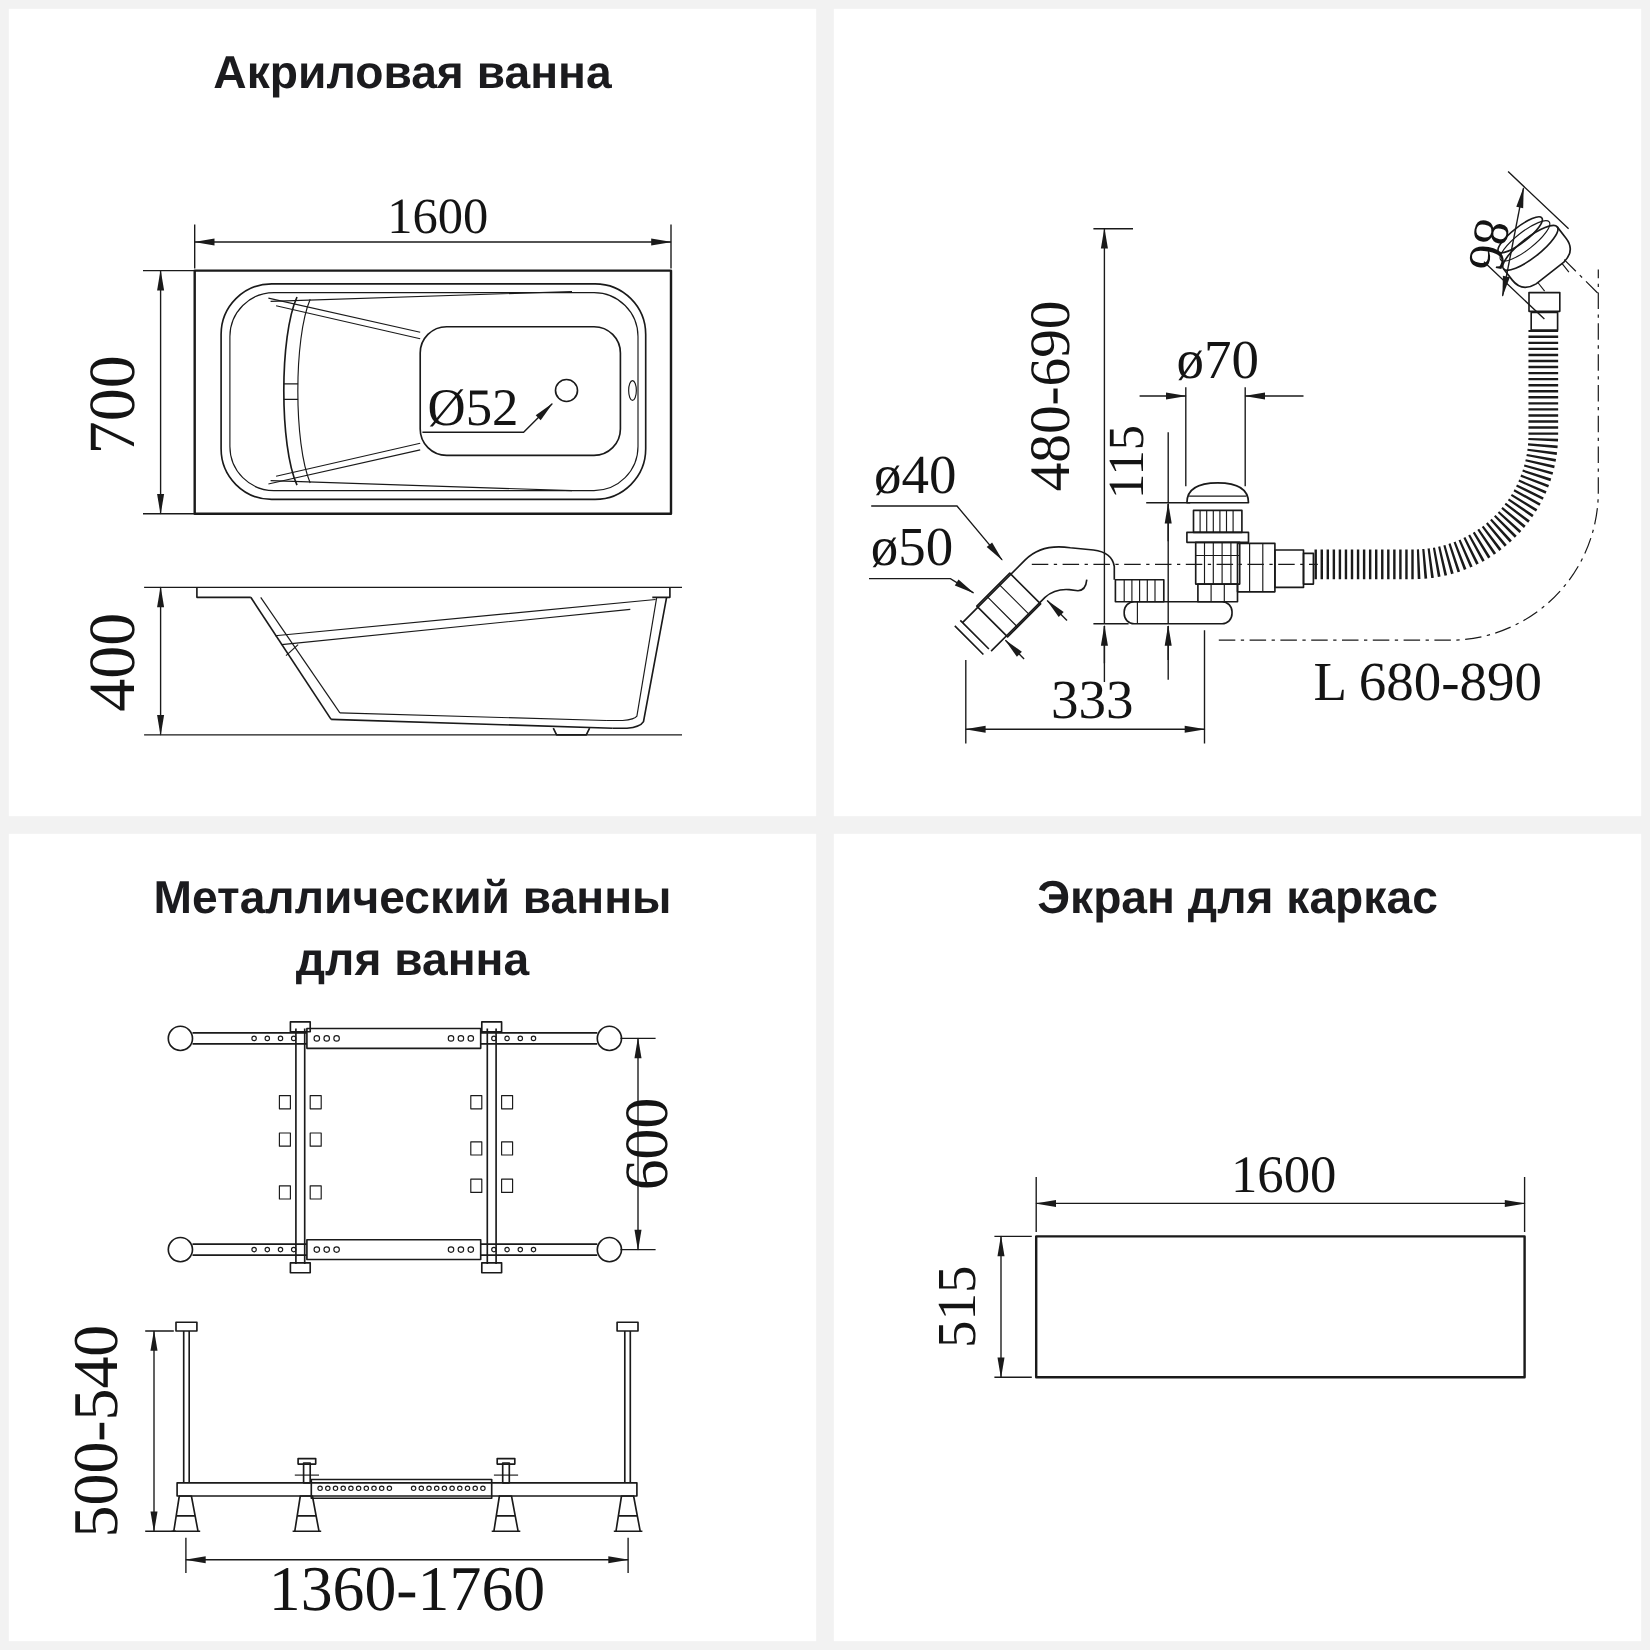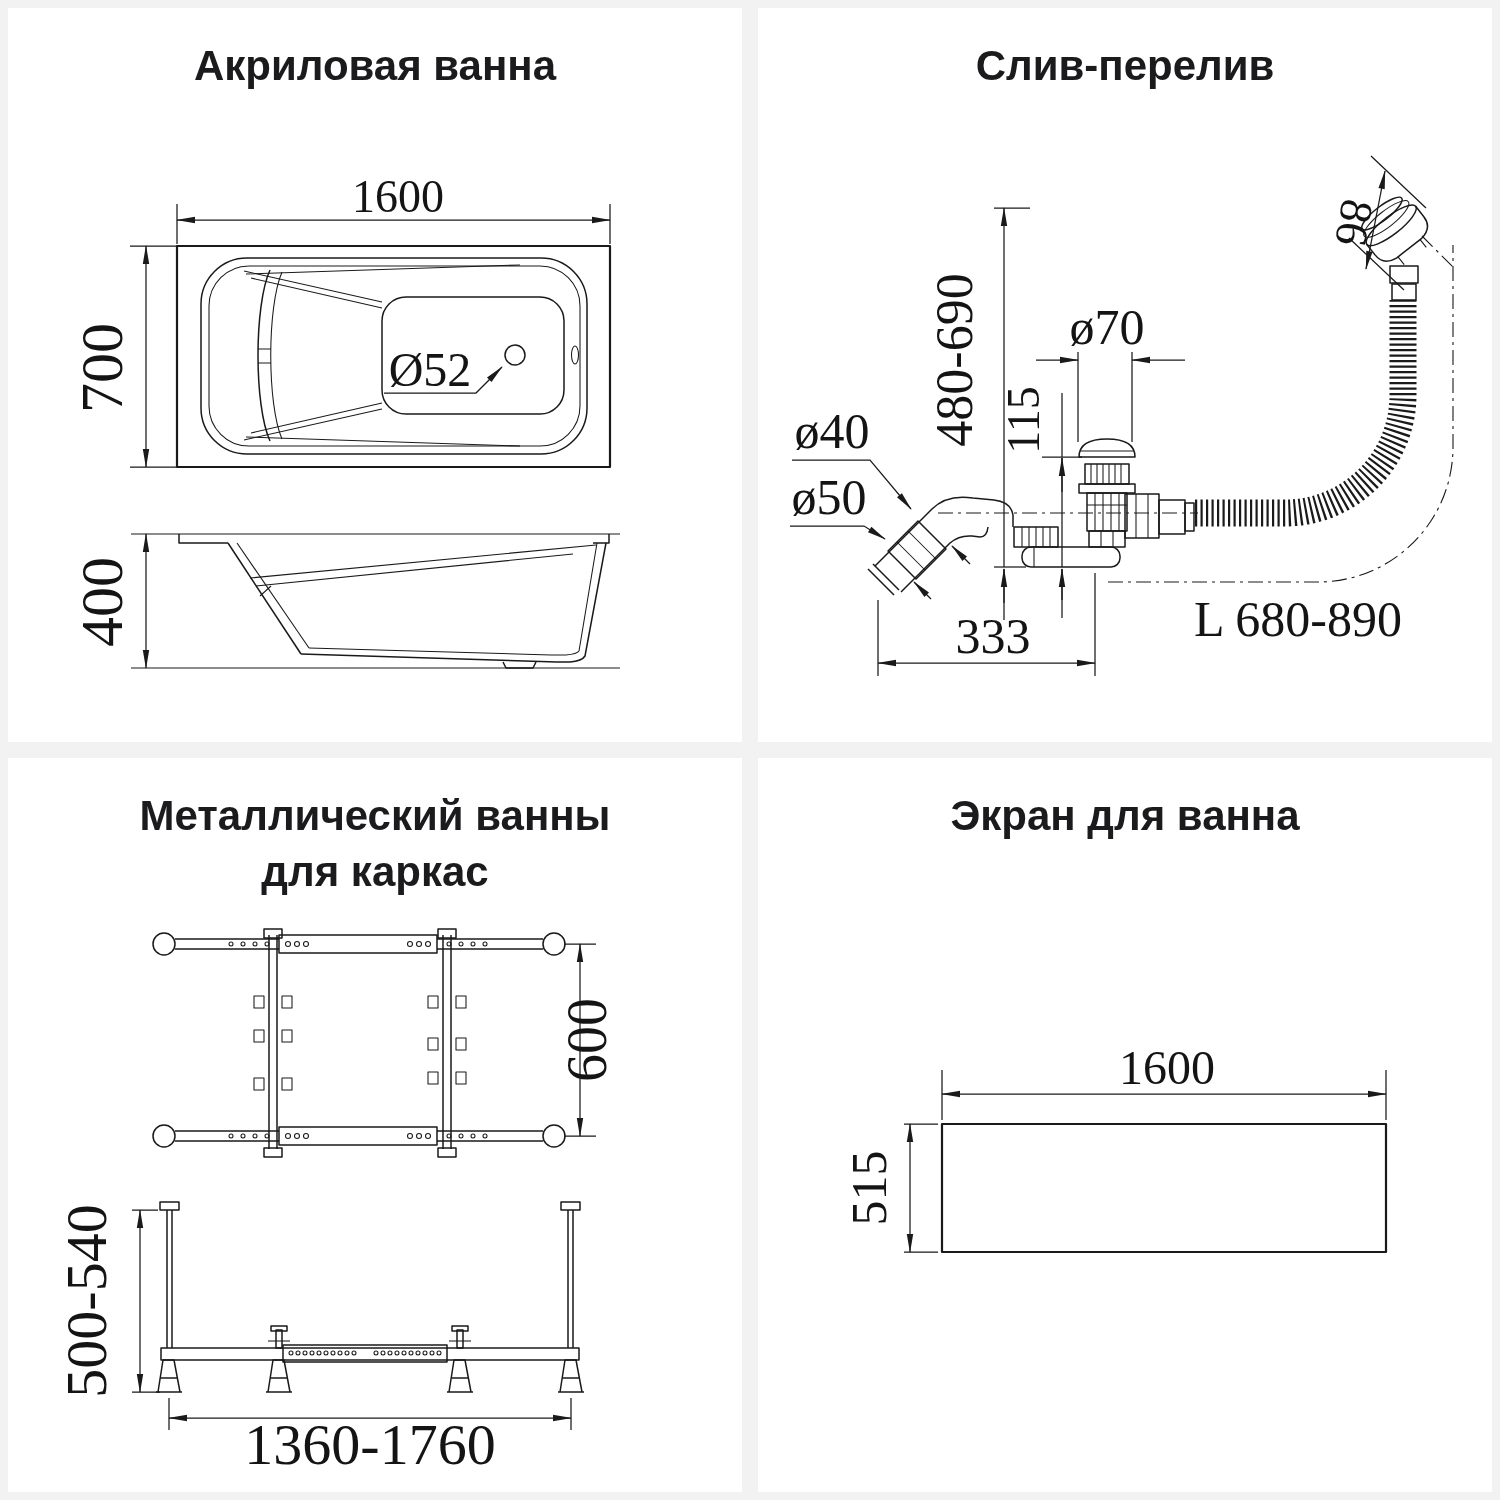--- a/index.html
+++ b/index.html
@@ -75,21 +75,20 @@
         <path d="M495,654 l3,6 h27 l3,-6" class="s15"></path>
       </g>
       <g>
         <path d="M138,526 V660" class="dim" marker-start="url(#arr)" marker-end="url(#arr)"></path>
         <text transform="translate(114,594) rotate(-90)" font-size="60" text-anchor="middle" class="dt">400</text>
       </g>
     </svg>
   </div>
 
   <div class="panel">
-    <div class="ptitle">Слив-перелив</div>
     <svg class="draw" width="734" height="734" viewBox="0 0 734 734">
 
       <path d="M180,505 H440" class="dd"></path>
       <path d="M350,574 H560 A135,135 0 0 0 695,439 V237" class="dd"></path>
       <path d="M664,228 L695,259" class="dd"></path>
 
       <path d="M437,505 H527 A118,118 0 0 0 645,387 V292" class="hose"></path>
 
       <g>
         <rect x="632" y="258" width="28" height="17" class="s15"></rect>
@@ -172,21 +171,21 @@
         <path d="M120,655 H337" class="dim" marker-start="url(#arr)" marker-end="url(#arr)"></path>
         <text x="235" y="645" font-size="50" text-anchor="middle" class="dt">333</text>
       </g>
       <text x="540" y="628" font-size="50" text-anchor="middle" class="dt">L 680-890</text>
     </svg>
   </div>
 
   <div class="panel">
     <div class="ptitle">
       <div>Металлический ванны</div>
-      <div>для каркас</div>
+      <div>для ванна</div>
     </div>
     <svg class="draw" width="734" height="734" viewBox="0 0 734 734">
       <g>
         <circle cx="156" cy="186" r="11" class="s15"></circle>
           <circle cx="546" cy="186" r="11" class="s15"></circle>
         <circle cx="156" cy="378" r="11" class="s15"></circle>
           <circle cx="546" cy="378" r="11" class="s15"></circle>
         <path d="M167,181 H271 M167,191 H271 M429,181 H535 M429,191 H535" class="s15"></path>
         <path d="M167,373 H271 M167,383 H271 M429,373 H535 M429,383 H535" class="s15"></path>
         <rect x="271" y="177" width="158" height="18" class="s15"></rect>
@@ -294,21 +293,21 @@
       </g>
       <g>
         <path d="M161,640 V672 M563,640 V672" class="dim"></path>
         <path d="M161,660 H563" class="dim" marker-start="url(#arr)" marker-end="url(#arr)"></path>
         <text x="362" y="706" font-size="58" text-anchor="middle" class="dt">1360-1760</text>
       </g>
     </svg>
   </div>
 
   <div class="panel">
-    <div class="ptitle">Экран для ванна</div>
+    <div class="ptitle">Экран для каркас</div>
     <svg class="draw" width="734" height="734" viewBox="0 0 734 734">
       <rect x="184" y="366" width="444" height="128" class="s2"></rect>
       <g>
         <path d="M184,312 V362 M628,312 V362" class="dim"></path>
         <path d="M184,336 H628" class="dim" marker-start="url(#arr)" marker-end="url(#arr)"></path>
         <text x="409" y="326" font-size="48" text-anchor="middle" class="dt">1600</text>
       </g>
       <g>
         <path d="M146,366 H180 M146,494 H180" class="dim"></path>
         <path d="M152,366 V494" class="dim" marker-start="url(#arr)" marker-end="url(#arr)"></path>

